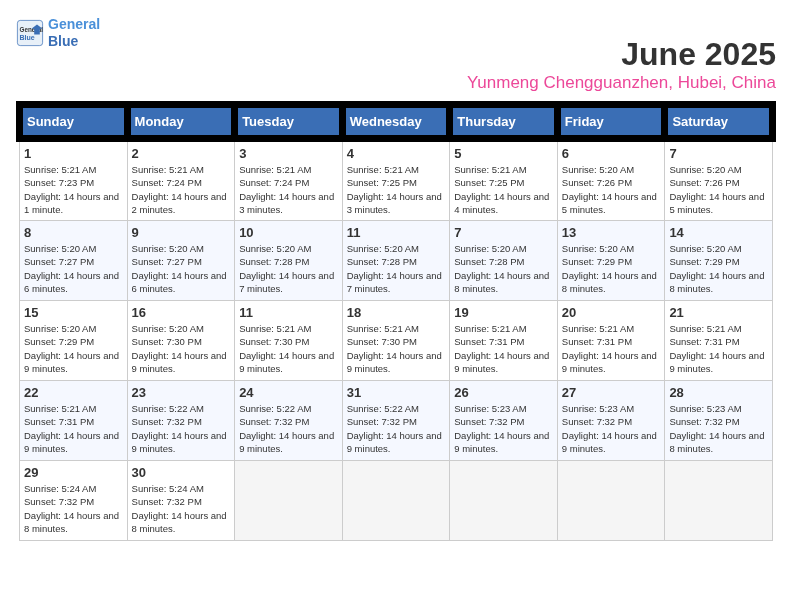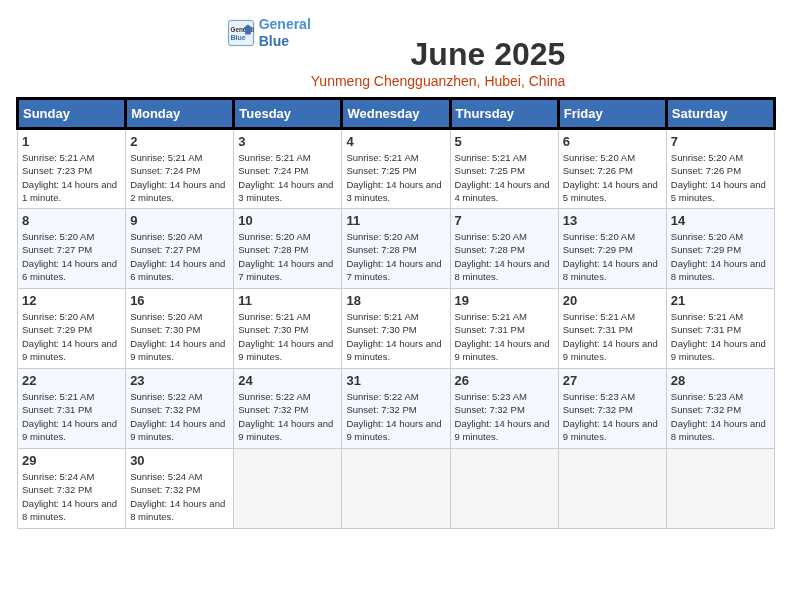--- a/index.html
+++ b/index.html
@@ -6,21 +6,21 @@
     body {
       font-family: Arial, sans-serif;
       background: #fff;
       width: 792px;
       min-height: 612px;
       padding: 16px;
     }
     .header-section {
       display: flex;
       align-items: flex-start;
-      justify-content: center;
+      justify-content: space-between;
       margin-bottom: 8px;
     }
     .logo {
       display: flex;
       align-items: center;
       gap: 4px;
     }
     .logo-text {
       font-size: 14px;
       font-weight: bold;
@@ -35,36 +35,36 @@
     .title-section {
       text-align: right;
       margin-top: 20px;
     }
     .month-year {
       font-size: 32px;
       font-weight: bold;
       color: #333;
     }
     .location {
-      font-size: 14px;
-      color: #c2410c;
+      font-size: 17px;
+      color: #ec4899;
     }
     table {
       width: 100%;
       border-collapse: collapse;
       font-size: 11px;
     }
     thead th {
       background-color: #3a6eb5;
       color: #fff;
       padding: 6px 4px;
       text-align: left;
       font-size: 13px;
       font-weight: bold;
-      border: 3px solid #000000;
+      border: 7px solid #000000;
     }
     tbody td {
       border: 1px solid #ccc;
       vertical-align: top;
       padding: 4px;
       height: 80px;
       width: calc(100% / 7);
       color: #333;
     }
     tbody tr:nth-child(even) td {
@@ -208,21 +208,21 @@
         </td>
         <td>
           <span class="day-number">14</span>
           <div class="day-info" style="white-space: pre-line;">Sunrise: 5:20 AM
 Sunset: 7:29 PM
 Daylight: 14 hours and 8 minutes.</div>
         </td>
       </tr>
       <tr>
         <td>
-          <span class="day-number">12</span>
+          <span class="day-number">15</span>
           <div class="day-info" style="white-space: pre-line;">Sunrise: 5:20 AM
 Sunset: 7:29 PM
 Daylight: 14 hours and 9 minutes.</div>
         </td>
         <td>
           <span class="day-number">16</span>
           <div class="day-info" style="white-space: pre-line;">Sunrise: 5:20 AM
 Sunset: 7:30 PM
 Daylight: 14 hours and 9 minutes.</div>
         </td>

